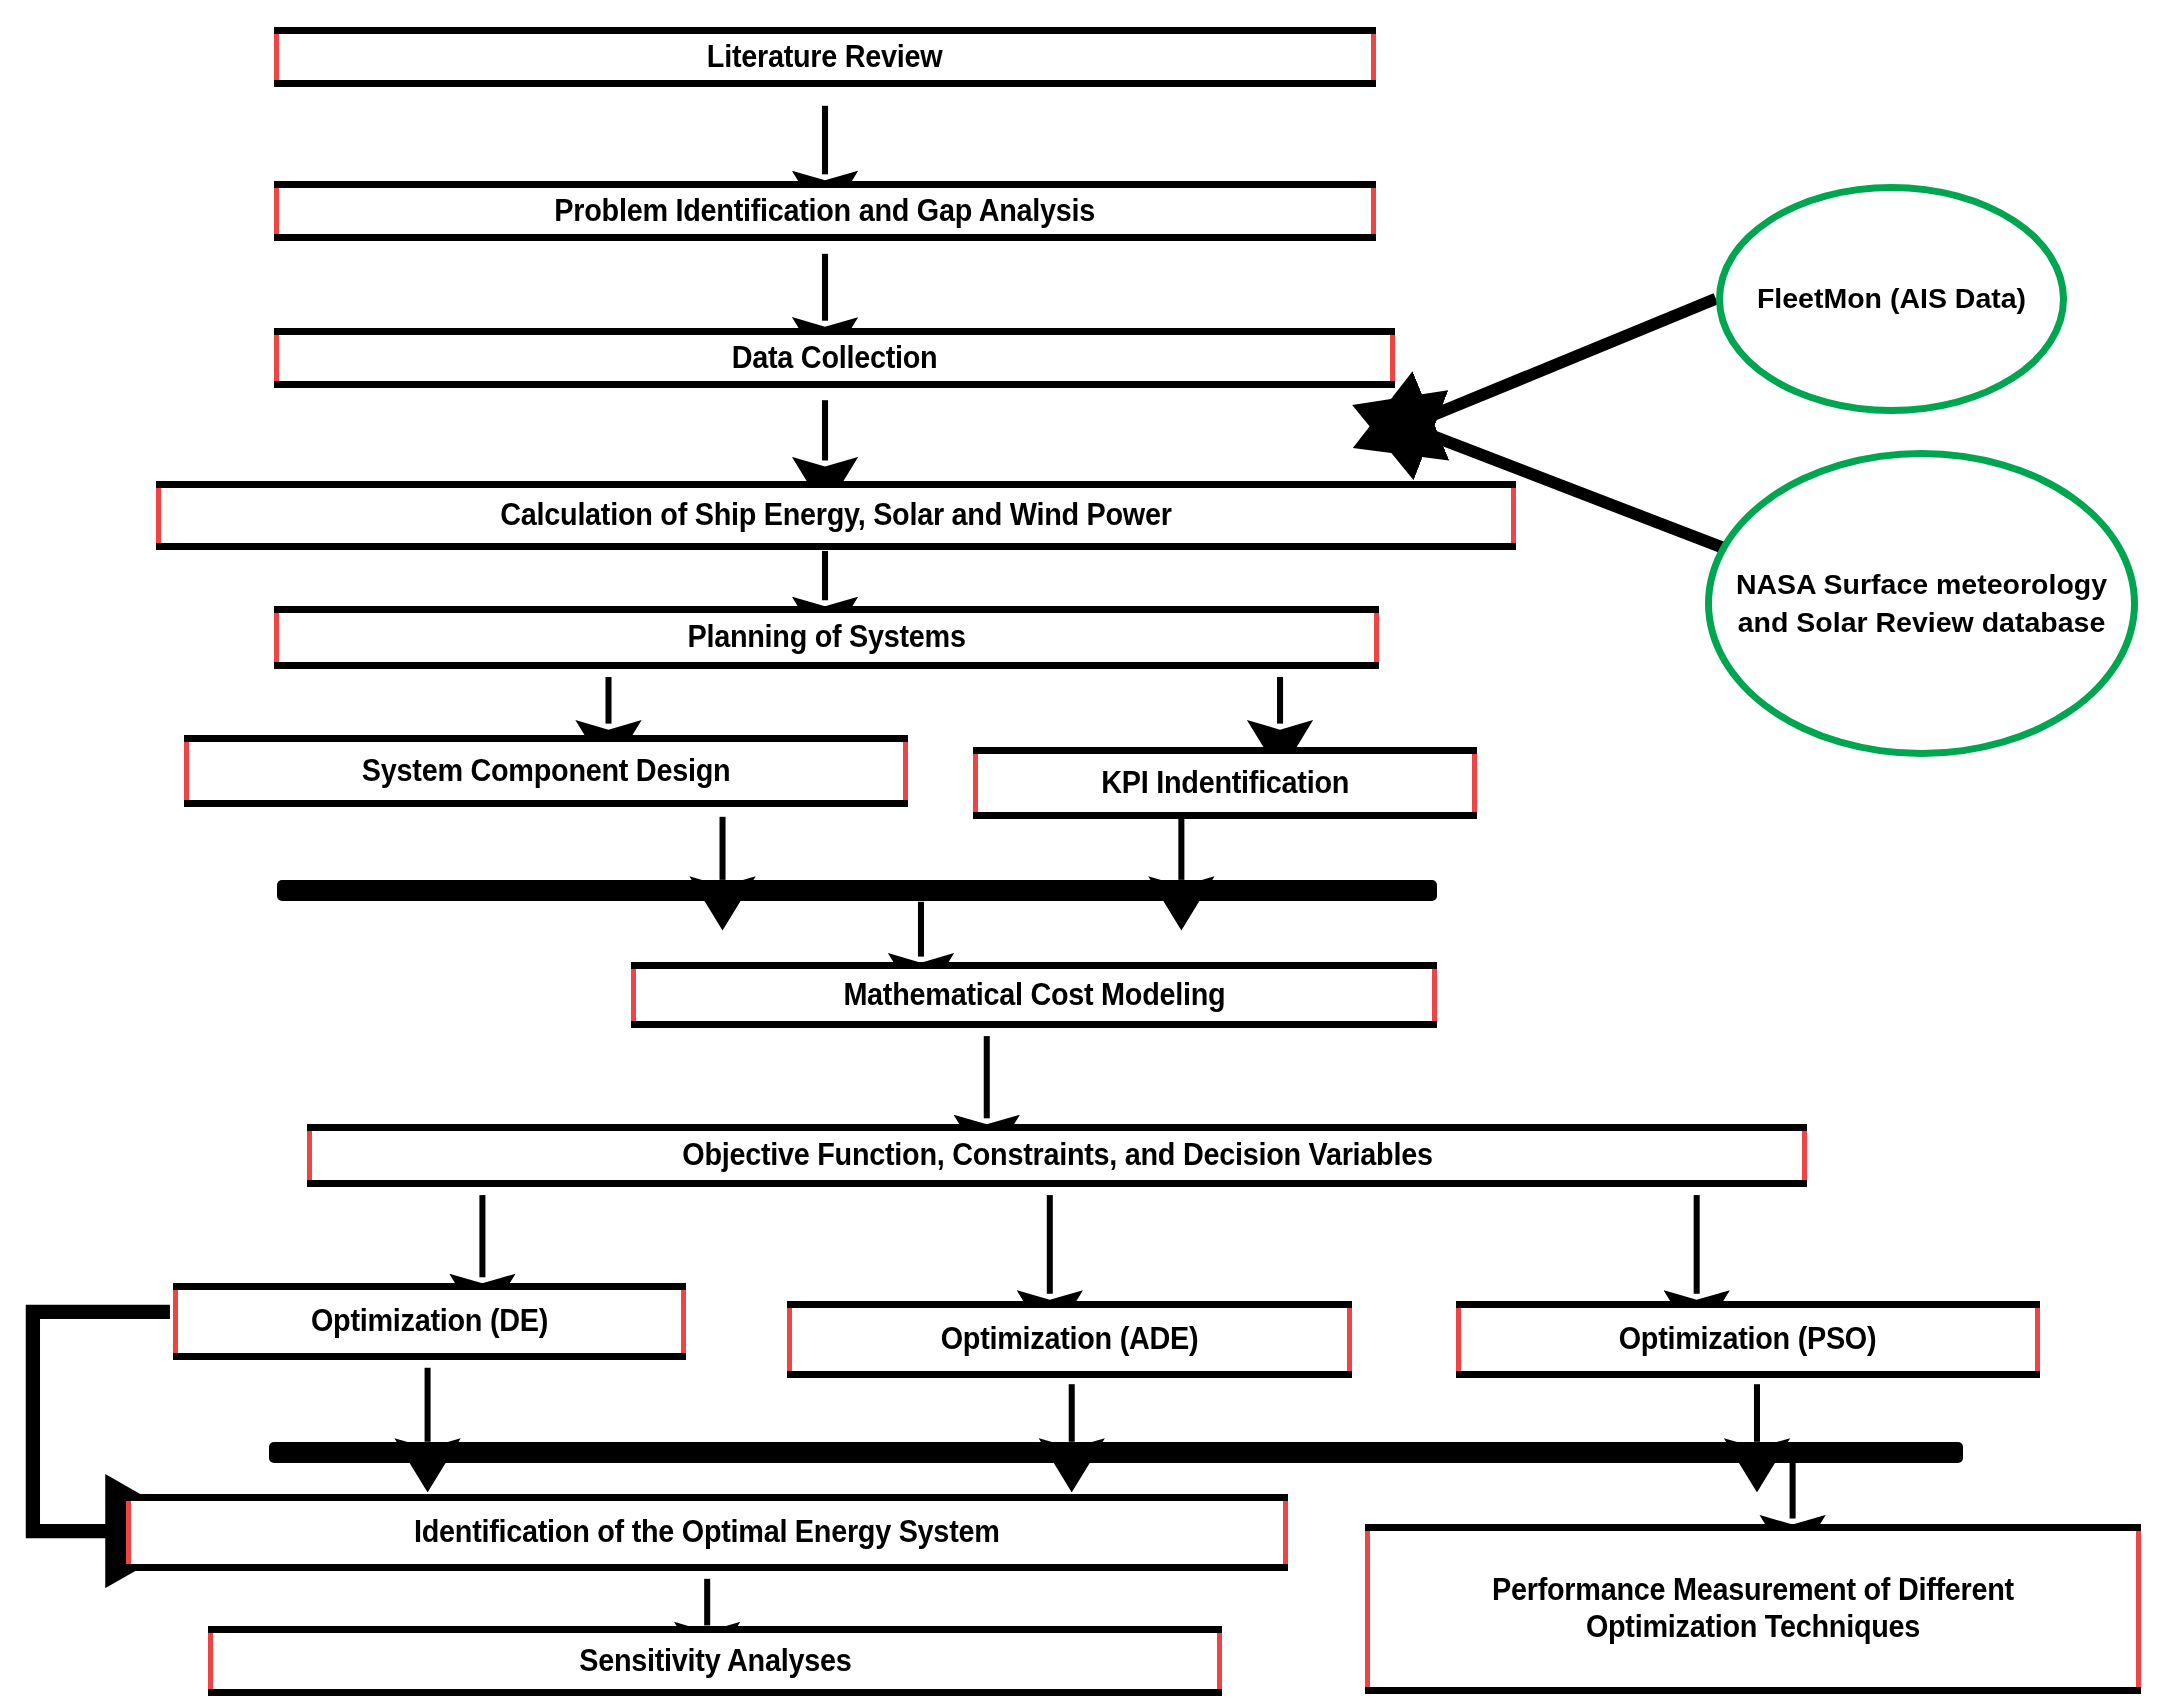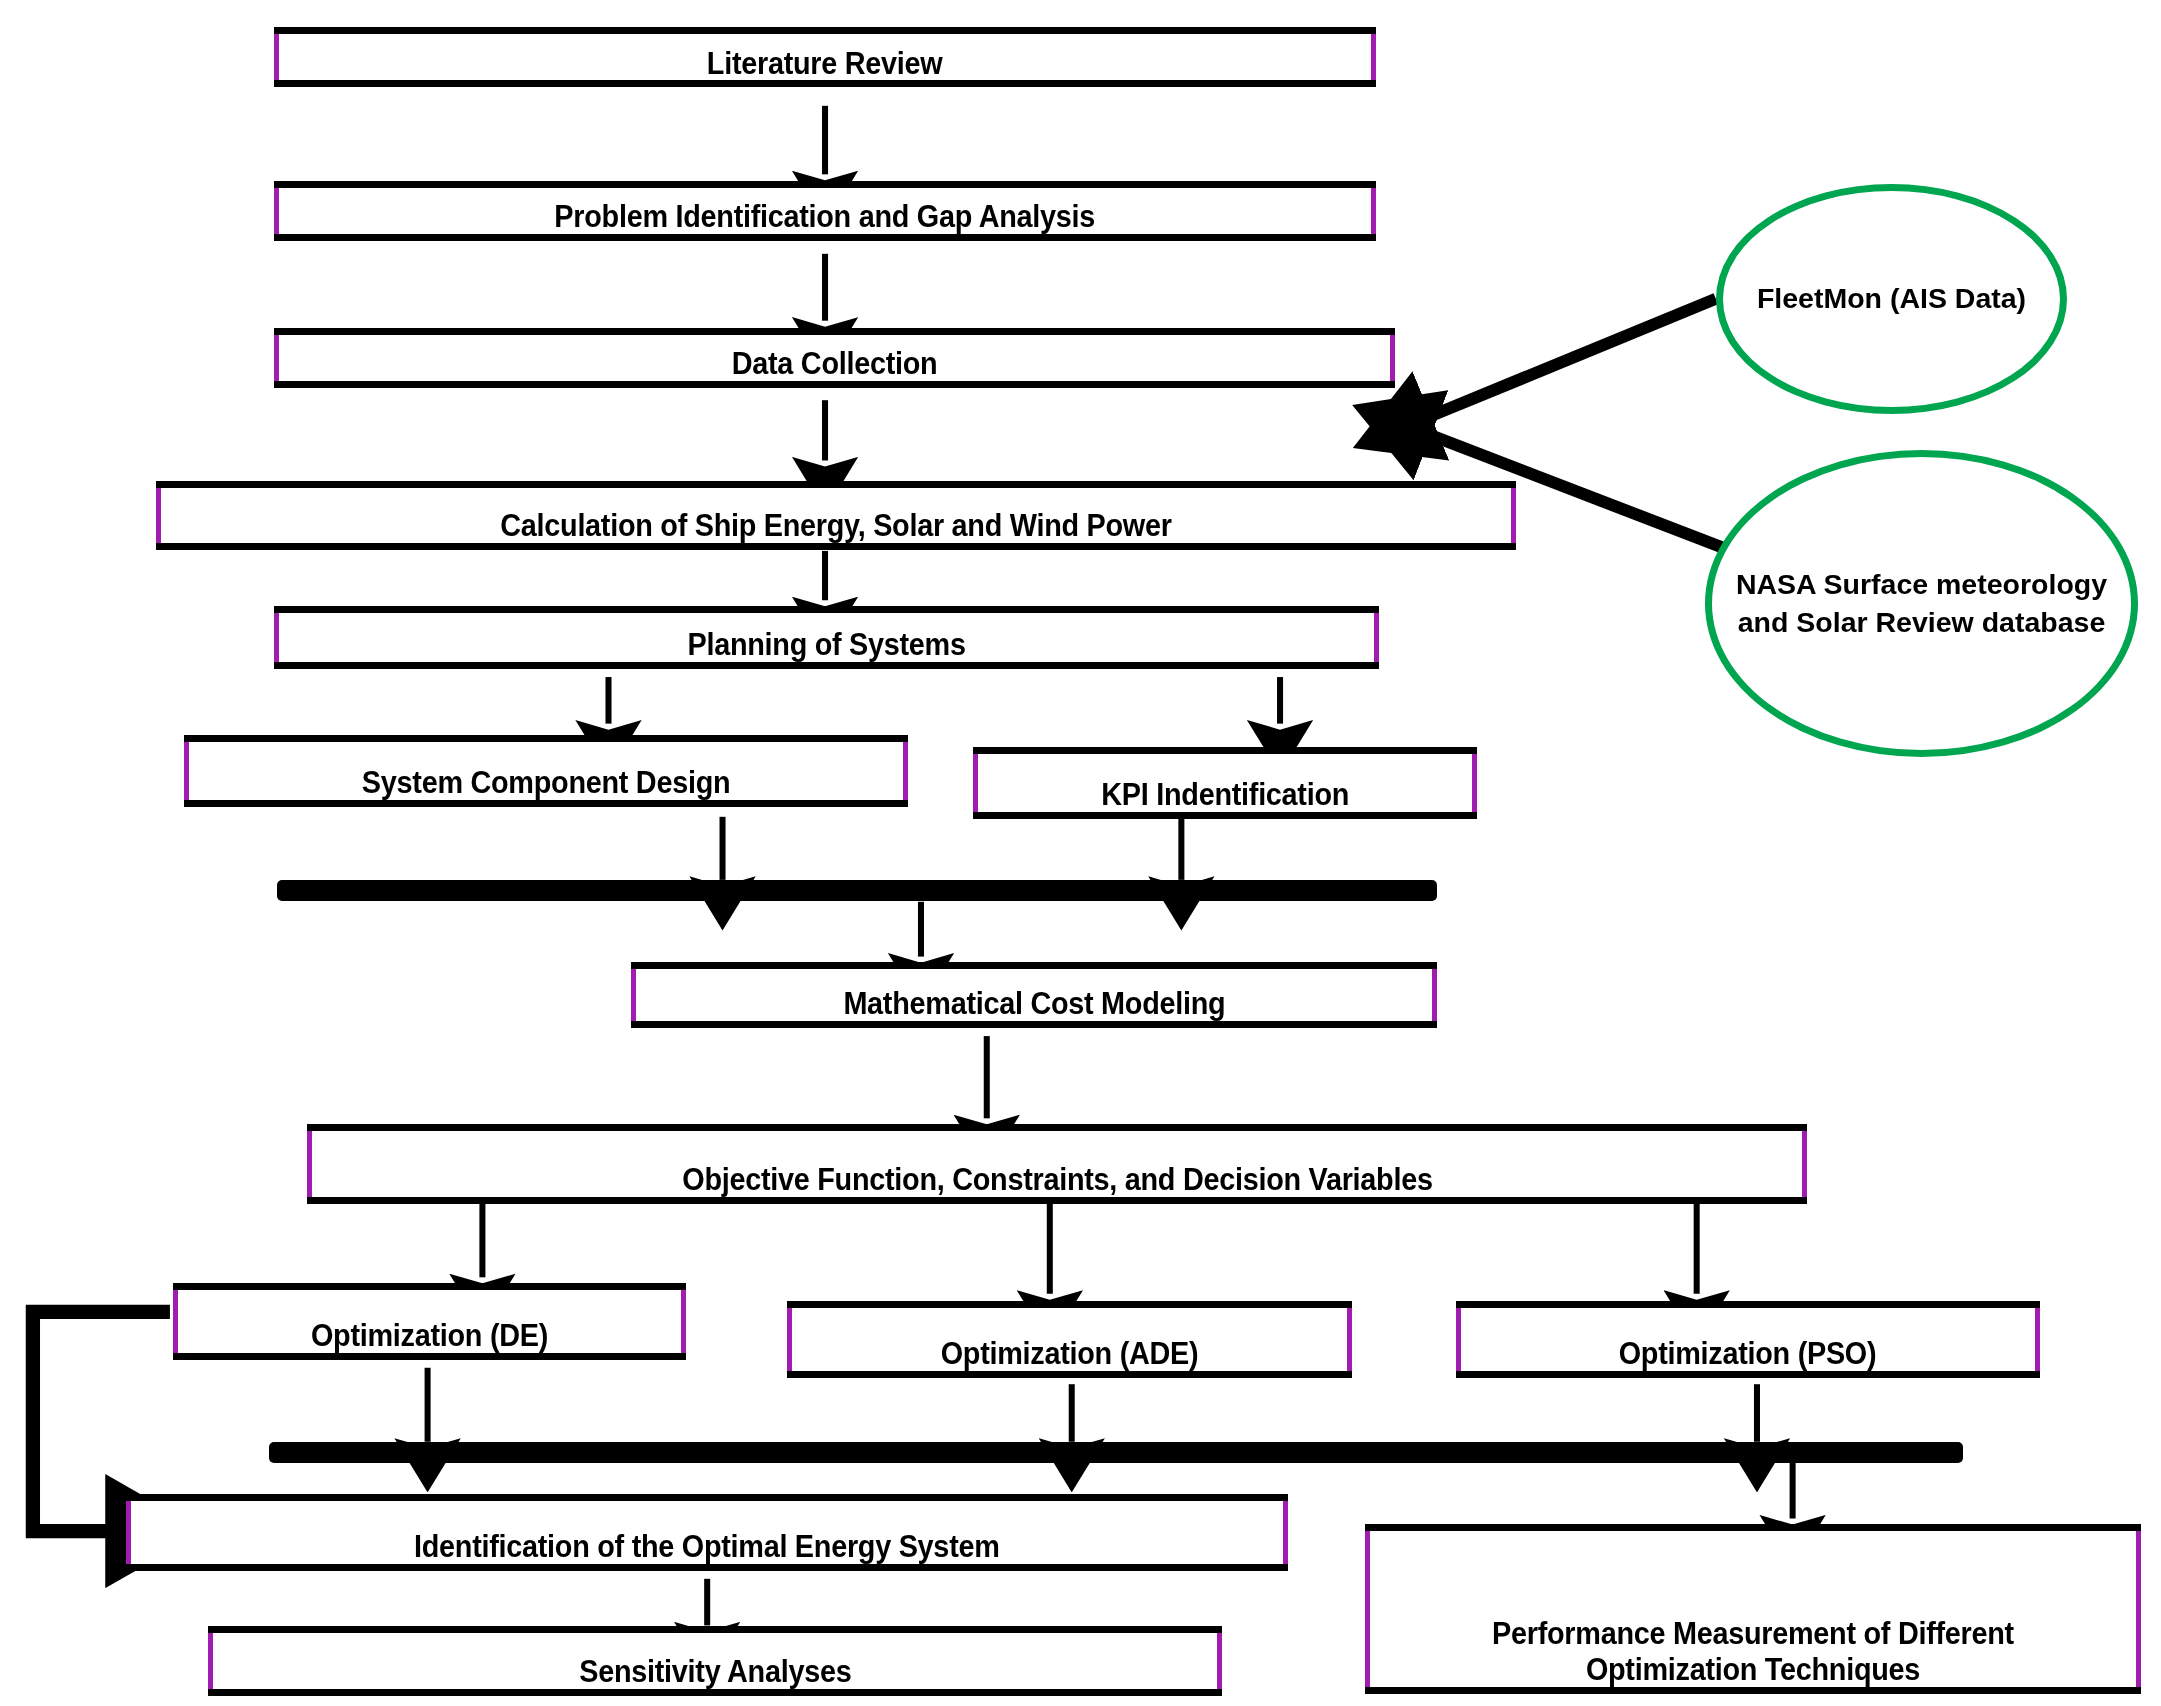--- a/index.html
+++ b/index.html
@@ -9,23 +9,23 @@
     width:2161px;
     height:1706px;
     background:#ffffff;
     overflow:hidden;
   }
   
   .node{
     position:absolute;
     box-sizing:border-box;
     background:#ffffff;
-    border:5px solid #a21caf;
+    border:5px solid #ef4444;
     display:flex;
-    align-items:flex-end;
+    align-items:center;
     justify-content:center;
     text-align:center;
     color:#000000;
     font-weight:bold;
     font-family:"Liberation Sans", sans-serif;
     letter-spacing:-0.3px;
     line-height:1.18;
   }
   
   .node::before,
@@ -170,21 +170,21 @@
   </div>
 
   <div class="node" style="left:973px; top:735px; width:504px; height:72px; font-size:31px;margin-top:12px;">
     <span class="lbl">KPI Indentification</span>
   </div>
 
   <div class="node" style="left:631px; top:962px; width:806px; height:66px; font-size:31px;">
     <span class="lbl">Mathematical Cost Modeling</span>
   </div>
 
-  <div class="node" style="left:307px; top:1124px; width:1500px; height:80px; font-size:31px;">
+  <div class="node" style="left:307px; top:1124px; width:1500px; height:63px; font-size:31px;">
     <span class="lbl">Objective Function, Constraints, and Decision Variables</span>
   </div>
 
   <div class="node" style="left:173px; top:1283px; width:513px; height:77px; font-size:31px;">
     <span class="lbl">Optimization (DE)</span>
   </div>
 
   <div class="node" style="left:787px; top:1301px; width:565px; height:77px; font-size:31px;">
     <span class="lbl">Optimization (ADE)</span>
   </div>

